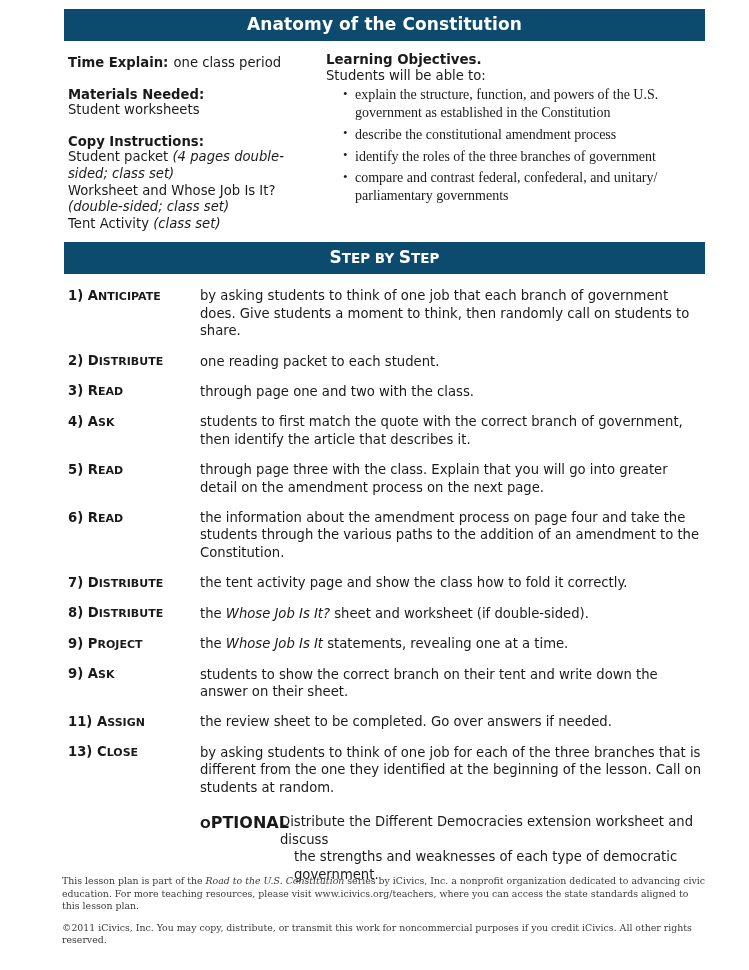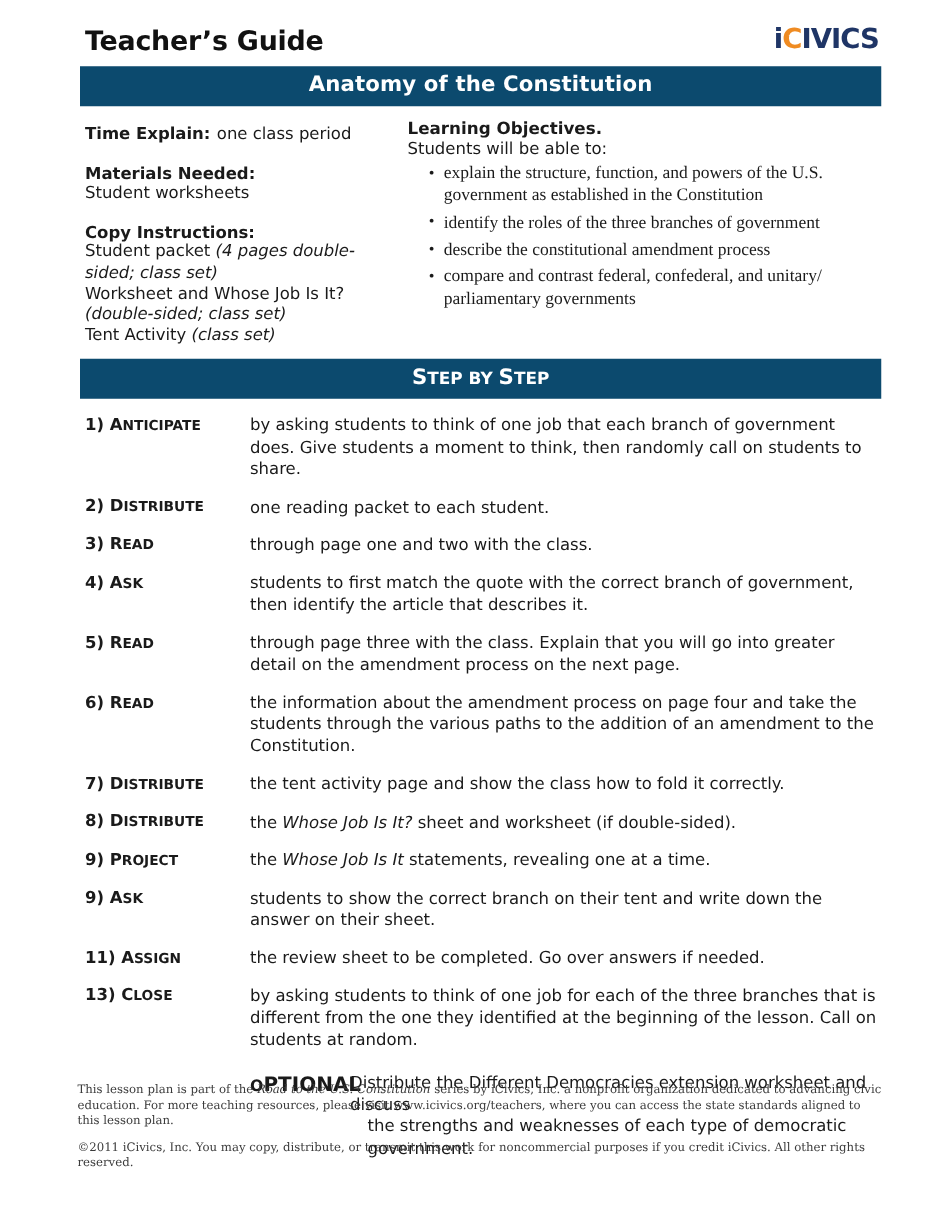--- a/index.html
+++ b/index.html
@@ -206,28 +206,20 @@
     margin: 0 0 9px 0;
     font-size: 9.4px;
     line-height: 1.33;
   }
 </style>
 </head>
 <body>
 
 <div class="page">
 
-  <div class="masthead">
-    <div class="guide-title">Teacher’s Guide</div>
-    <div class="logo">
-      <span class="l-i">i</span>
-        <span class="l-c"><span>C</span><span class="star">★</span></span>
-        <span class="l-rest">IVICS</span>
-    </div>
-  </div>
 
   <div class="band band-title">Anatomy of the Constitution</div>
 
   <div class="info">
 
     <div class="col-left">
 
       <div class="blk">
         <span class="lbl">Time Explain:</span>
         <span class="txt">one class period</span>
@@ -245,22 +237,22 @@
         <div class="txt"><span>Tent Activity </span><span class="it">(class set)</span></div>
       </div>
 
     </div>
 
     <div class="col-right">
       <div class="obj-head">Learning Objectives.</div>
       <div class="obj-sub">Students will be able to:</div>
       <ul class="obj">
         <li>explain the structure, function, and powers of the U.S. government as established in the Constitution</li>
+        <li>describe the constitutional amendment process</li>
         <li>identify the roles of the three branches of government</li>
-        <li>describe the constitutional amendment process</li>
         <li>compare and contrast federal, confederal, and unitary/ parliamentary governments</li>
       </ul>
     </div>
 
   </div>
 
   <div class="band band-step">
     <span class="sc-first">S</span><span class="sc-rest">TEP</span><span class="sc-rest"> </span><span class="sc-rest">BY</span><span class="sc-rest"> </span><span class="sc-first">S</span><span class="sc-rest">TEP</span>
   </div>
 

